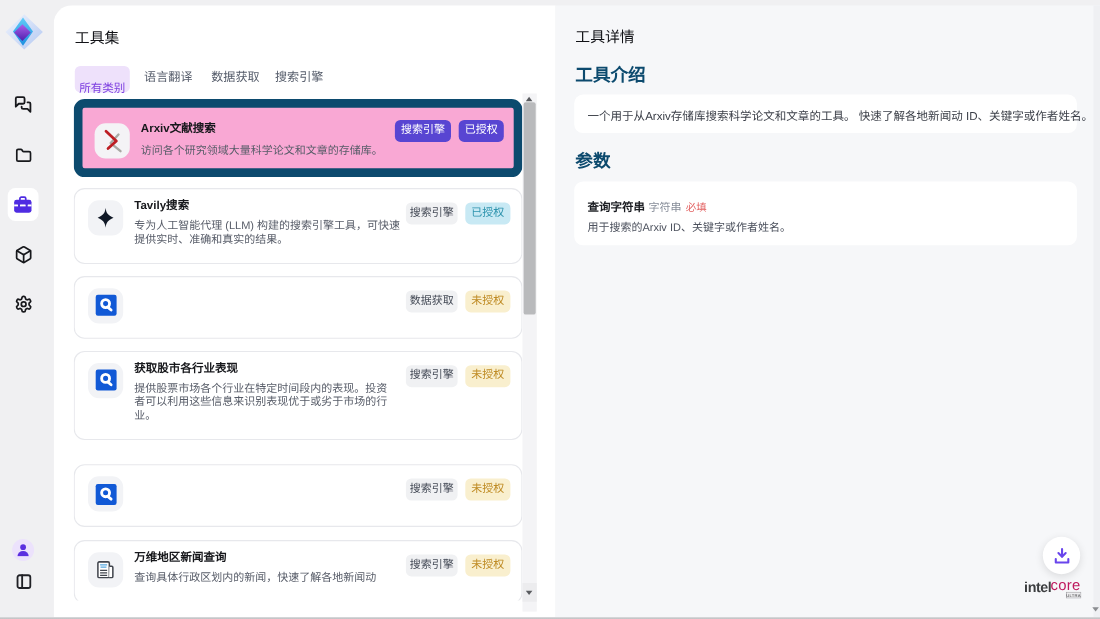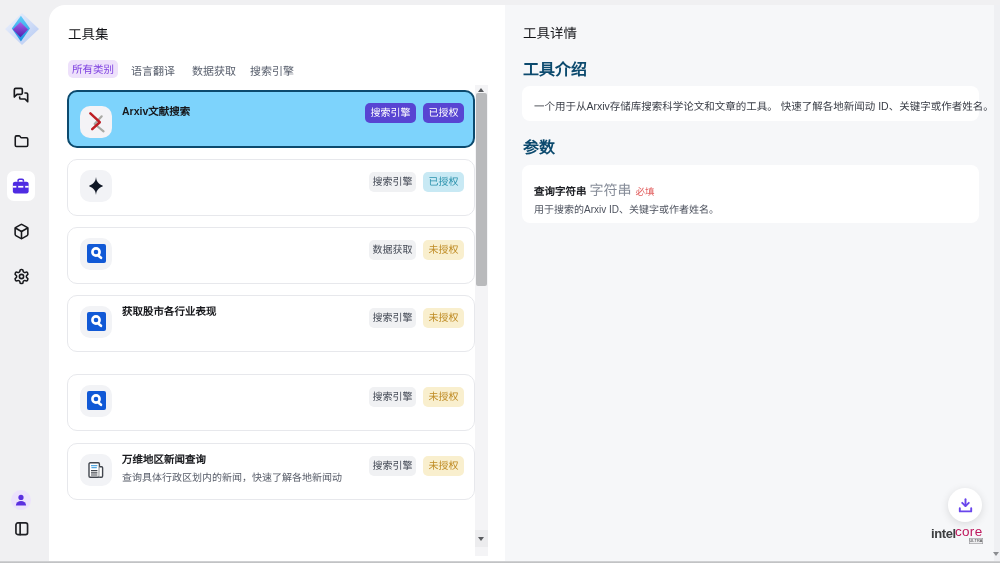--- a/index.html
+++ b/index.html
@@ -8,31 +8,31 @@
   .abs { position:absolute; }
 
   #whitepanel { left:49px; top:5px; width:456px; height:556px; background:#fff; border-radius:16px 0 0 0; overflow:hidden; }
   #graypanel  { left:505px; top:5px; width:495px; height:556px; background:#f6f7f9; }
   #bottomstrip{ left:0; top:561px; width:1000px; height:2px; background:linear-gradient(#d6d7d9,#bbbcbe); }
 
   
   .h1 { font-size:13.5px; font-weight:normal; color:#121317; line-height:14px; }
   #lp-title { left:19px; top:23px; }
   .tab { font-size:11px; color:#565d6b; line-height:11px; }
-  #tab1 { left:19px; top:55px; background:#eee1fb; color:#7d3fe0; border-radius:5px; padding:0 4px; height:18px; line-height:18px; font-size:10.5px; }
+  #tab1 { left:19px; top:55px; background:#eee1fb; color:#7d3fe0; border-radius:5px; padding:12px 4px; height:18px; line-height:18px; font-size:10.5px; }
   #tab2 { left:82px; top:61px; }
   #tab3 { left:143px; top:61px; }
   #tab4 { left:201px; top:61px; }
 
   #cards { left:18px; top:85px; width:408px; height:456px; overflow:hidden; }
   .card { position:relative; background:#fff; border:1px solid #e7e8ec; border-radius:10px; padding:10px 10px 13.3px 12px; margin-bottom:12px; display:flex; }
   .card:nth-child(2) { margin-bottom:11px; }
   .card:nth-child(3) { margin-bottom:10.5px; }
   .card:nth-child(4) { margin-bottom:22px; }
-  .card.sel { background:#7dd3fc; border:2px solid #0c4a6e; padding:14px 9px 8px 11px; margin-bottom:10.5px; }
+  .card.sel { background:#f9a8d4; border:8px solid #0c4a6e; padding:14px 9px 8px 11px; margin-bottom:10.5px; }
   .cicon { width:32px; height:32px; border-radius:10px; background:#f2f3f6; flex:0 0 32px; margin-right:10px; display:flex; align-items:center; justify-content:center; }
   .cbody { width:246px; }
   .ctitle { font-size:10.5px; font-weight:bold; line-height:14px; color:#17181c; white-space:nowrap; margin-top:-2px; }
   .cdesc { font-size:10px; line-height:12.7px; color:#575c68; margin-top:6px; white-space:nowrap; }
   .tags { position:absolute; top:12px; right:10px; display:flex; gap:7px; }
   .sel .tags { top:11px; right:9px; }
   .sel .cdesc { margin-top:8px; }
   .tag { height:20px; line-height:20px; padding:0 5.5px; border-radius:5px; font-size:10px; white-space:nowrap; }
   .tag.gray { padding:0 3.5px; }
   .tag.purple { background:#5845d2; color:#fff; }
@@ -48,21 +48,21 @@
   .tri-down  { width:0; height:0; border-left:3.5px solid transparent; border-right:3.5px solid transparent; border-top:4.5px solid #595b5f; }
 
   
   .h2 { font-size:16px; font-weight:bold; color:#0c4a6e; line-height:13px; }
   #dp-title { left:523px; top:27px; }
   #dp-sub1  { left:523px; top:63px; }
   #dp-box1  { left:522px; top:86px; width:457px; height:34.5px; background:#fff; border-radius:8px; padding:13px 12px 7px; font-size:10.5px; line-height:14px; color:#3a3e47; white-space:nowrap; }
   #dp-sub2  { left:523px; top:141px; }
   #dp-box2  { left:522px; top:165px; width:457px; height:57.5px; background:#fff; border-radius:8px; padding:13.5px 12px 12px; }
   #dp-box2 .pname { font-size:10.5px; font-weight:bold; color:#1b1d22; line-height:14px; }
-  #dp-box2 .ptype { font-size:14px; color:#878d99; margin-left:3px;font-family:Liberation Mono, monospace; }
+  #dp-box2 .ptype { font-size:10px; color:#878d99; margin-left:3px;font-family:Liberation Mono, monospace; }
   #dp-box2 .preq  { font-size:9.5px; color:#e25f5f; margin-left:4px; }
   #dp-box2 .pdesc { font-size:10px; color:#4d525e; margin-top:4.5px; line-height:13px; }
 
   
   #dp-sbtrack { left:994px; top:5px; width:6px; height:556px; background:#eff0f3; }
 
   
   #dl-btn { left:948px; top:488px; width:34px; height:34px; border-radius:50%; background:#fff; box-shadow:0 2px 8px rgba(0,0,0,0.12); display:flex; align-items:center; justify-content:center; }
   #intel { left:929px; top:523px; width:56px; height:22px; }
 
@@ -84,32 +84,37 @@
 
     <div class="card sel">
       <div class="cicon" style="background:#f4f3f6;">
         <svg width="33" height="32" viewBox="0 0 33 32" fill="none">
           <path d="M22.4 10.1 L15.1 18.1 L24.3 25.7" stroke="#a9a9a4" stroke-width="2.2" stroke-linecap="round" stroke-linejoin="round"></path>
           <path d="M10.7 7.1 L20.4 16.2 L12.6 23.3" stroke="#bd1e24" stroke-width="2.6" stroke-linecap="round" stroke-linejoin="round"></path>
         </svg>
       </div>
       <div class="cbody">
         <div class="ctitle">Arxiv文献搜索</div>
+        <div class="cdesc">访问各个研究领域大量科学论文和文章的存储库。</div>
       </div>
       <div class="tags">
           <span class="tag purple">搜索引擎</span>
           <span class="tag purple">已授权</span>
         </div>
     </div>
 
     <div class="card">
       <div class="cicon">
         <svg width="18" height="18" viewBox="0 0 18 18">
             <path d="M9 0 C9.7 5 10.8 6.3 16.2 9 C10.8 11.7 9.7 13 9 18 C8.3 13 7.2 11.7 1.8 9 C7.2 6.3 8.3 5 9 0 Z" fill="#101826"></path>
           </svg>
+      </div>
+      <div class="cbody">
+        <div class="ctitle">Tavily搜索</div>
+        <div class="cdesc">专为人工智能代理 (LLM) 构建的搜索引擎工具，可快速<br>提供实时、准确和真实的结果。</div>
       </div>
       <div class="tags">
           <span class="tag gray">搜索引擎</span>
           <span class="tag cyan">已授权</span>
         </div>
     </div>
 
     <div class="card">
       <div class="cicon">
         <div style="width:19px;height:19px;background:#1159d6;border-radius:2px;display:flex;align-items:center;justify-content:center;">
@@ -129,20 +134,21 @@
       <div class="cicon">
         <div style="width:19px;height:19px;background:#1159d6;border-radius:2px;display:flex;align-items:center;justify-content:center;">
           <svg width="15" height="15" viewBox="0 0 15 15" fill="none">
             <circle cx="7" cy="6" r="3.6" stroke="#fff" stroke-width="2.6"></circle>
             <path d="M9.2 9.4 L12 11.8" stroke="#fff" stroke-width="2.6" stroke-linecap="round"></path>
           </svg>
         </div>
       </div>
       <div class="cbody">
         <div class="ctitle">获取股市各行业表现</div>
+        <div class="cdesc">提供股票市场各个行业在特定时间段内的表现。投资<br>者可以利用这些信息来识别表现优于或劣于市场的行<br>业。</div>
       </div>
       <div class="tags">
           <span class="tag gray">搜索引擎</span>
           <span class="tag yellow">未授权</span>
         </div>
     </div>
 
     <div class="card">
       <div class="cicon">
         <div style="width:19px;height:19px;background:#1159d6;border-radius:2px;display:flex;align-items:center;justify-content:center;">

